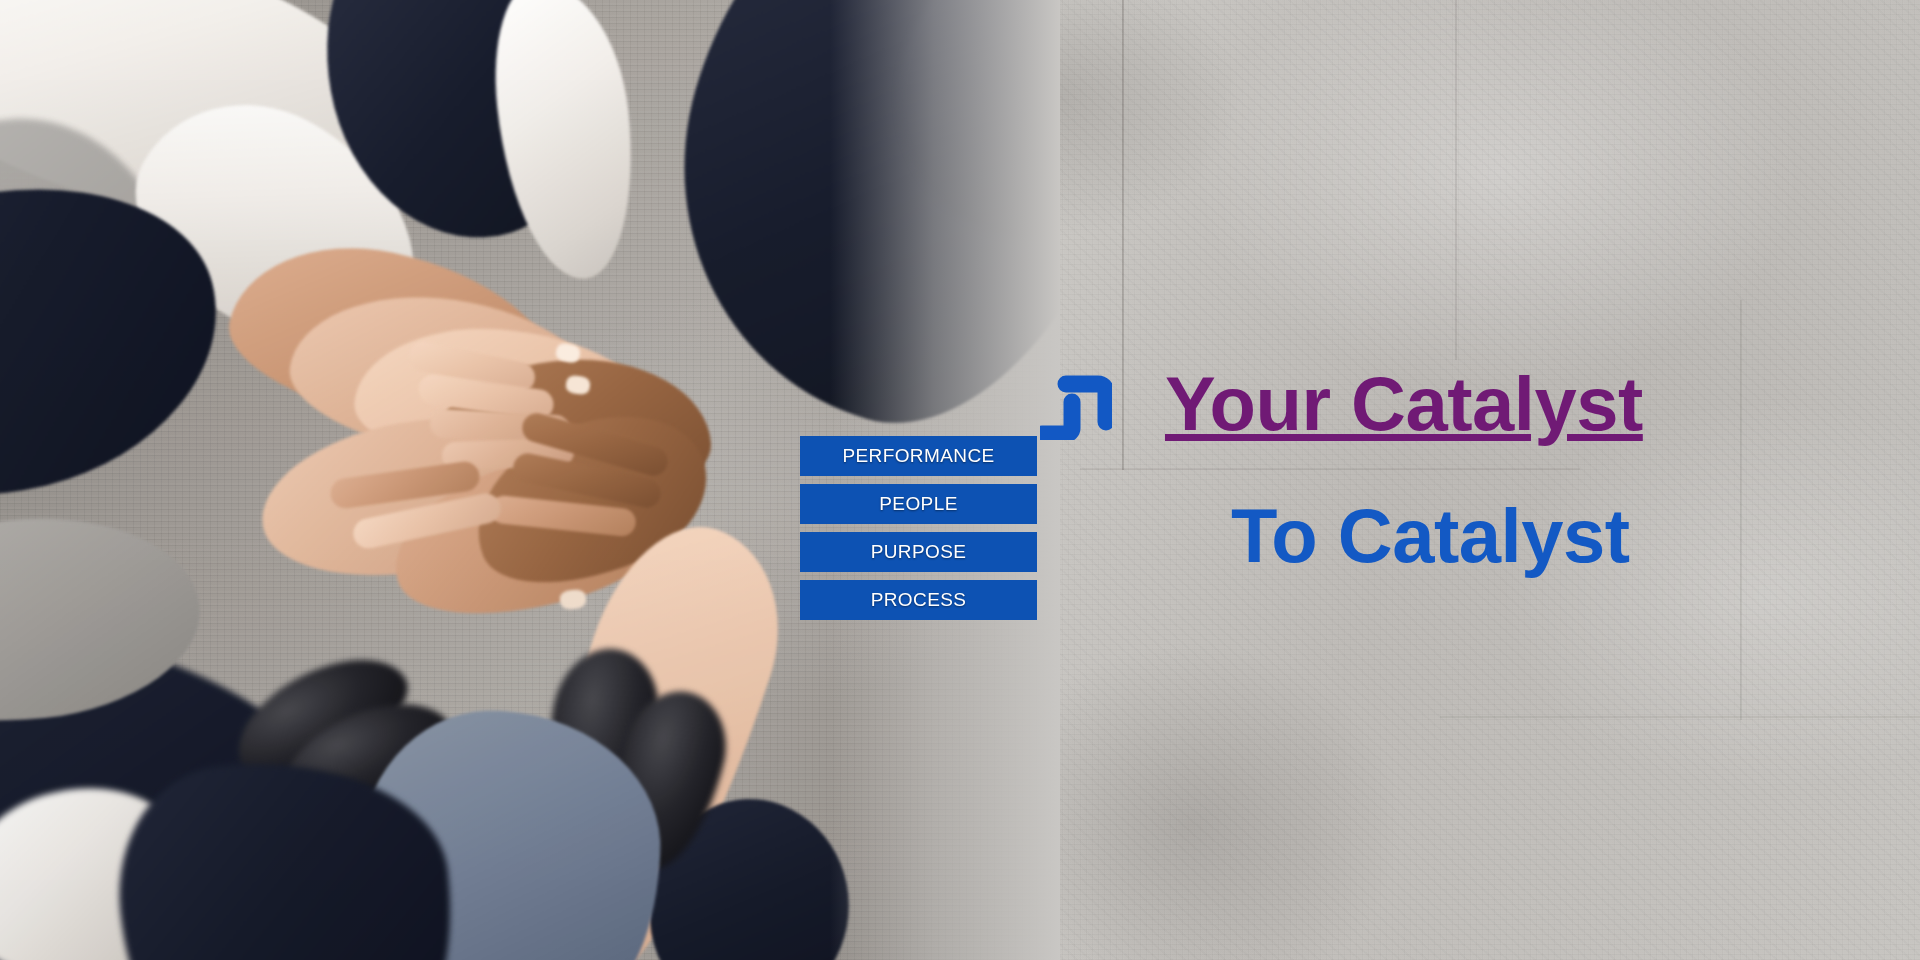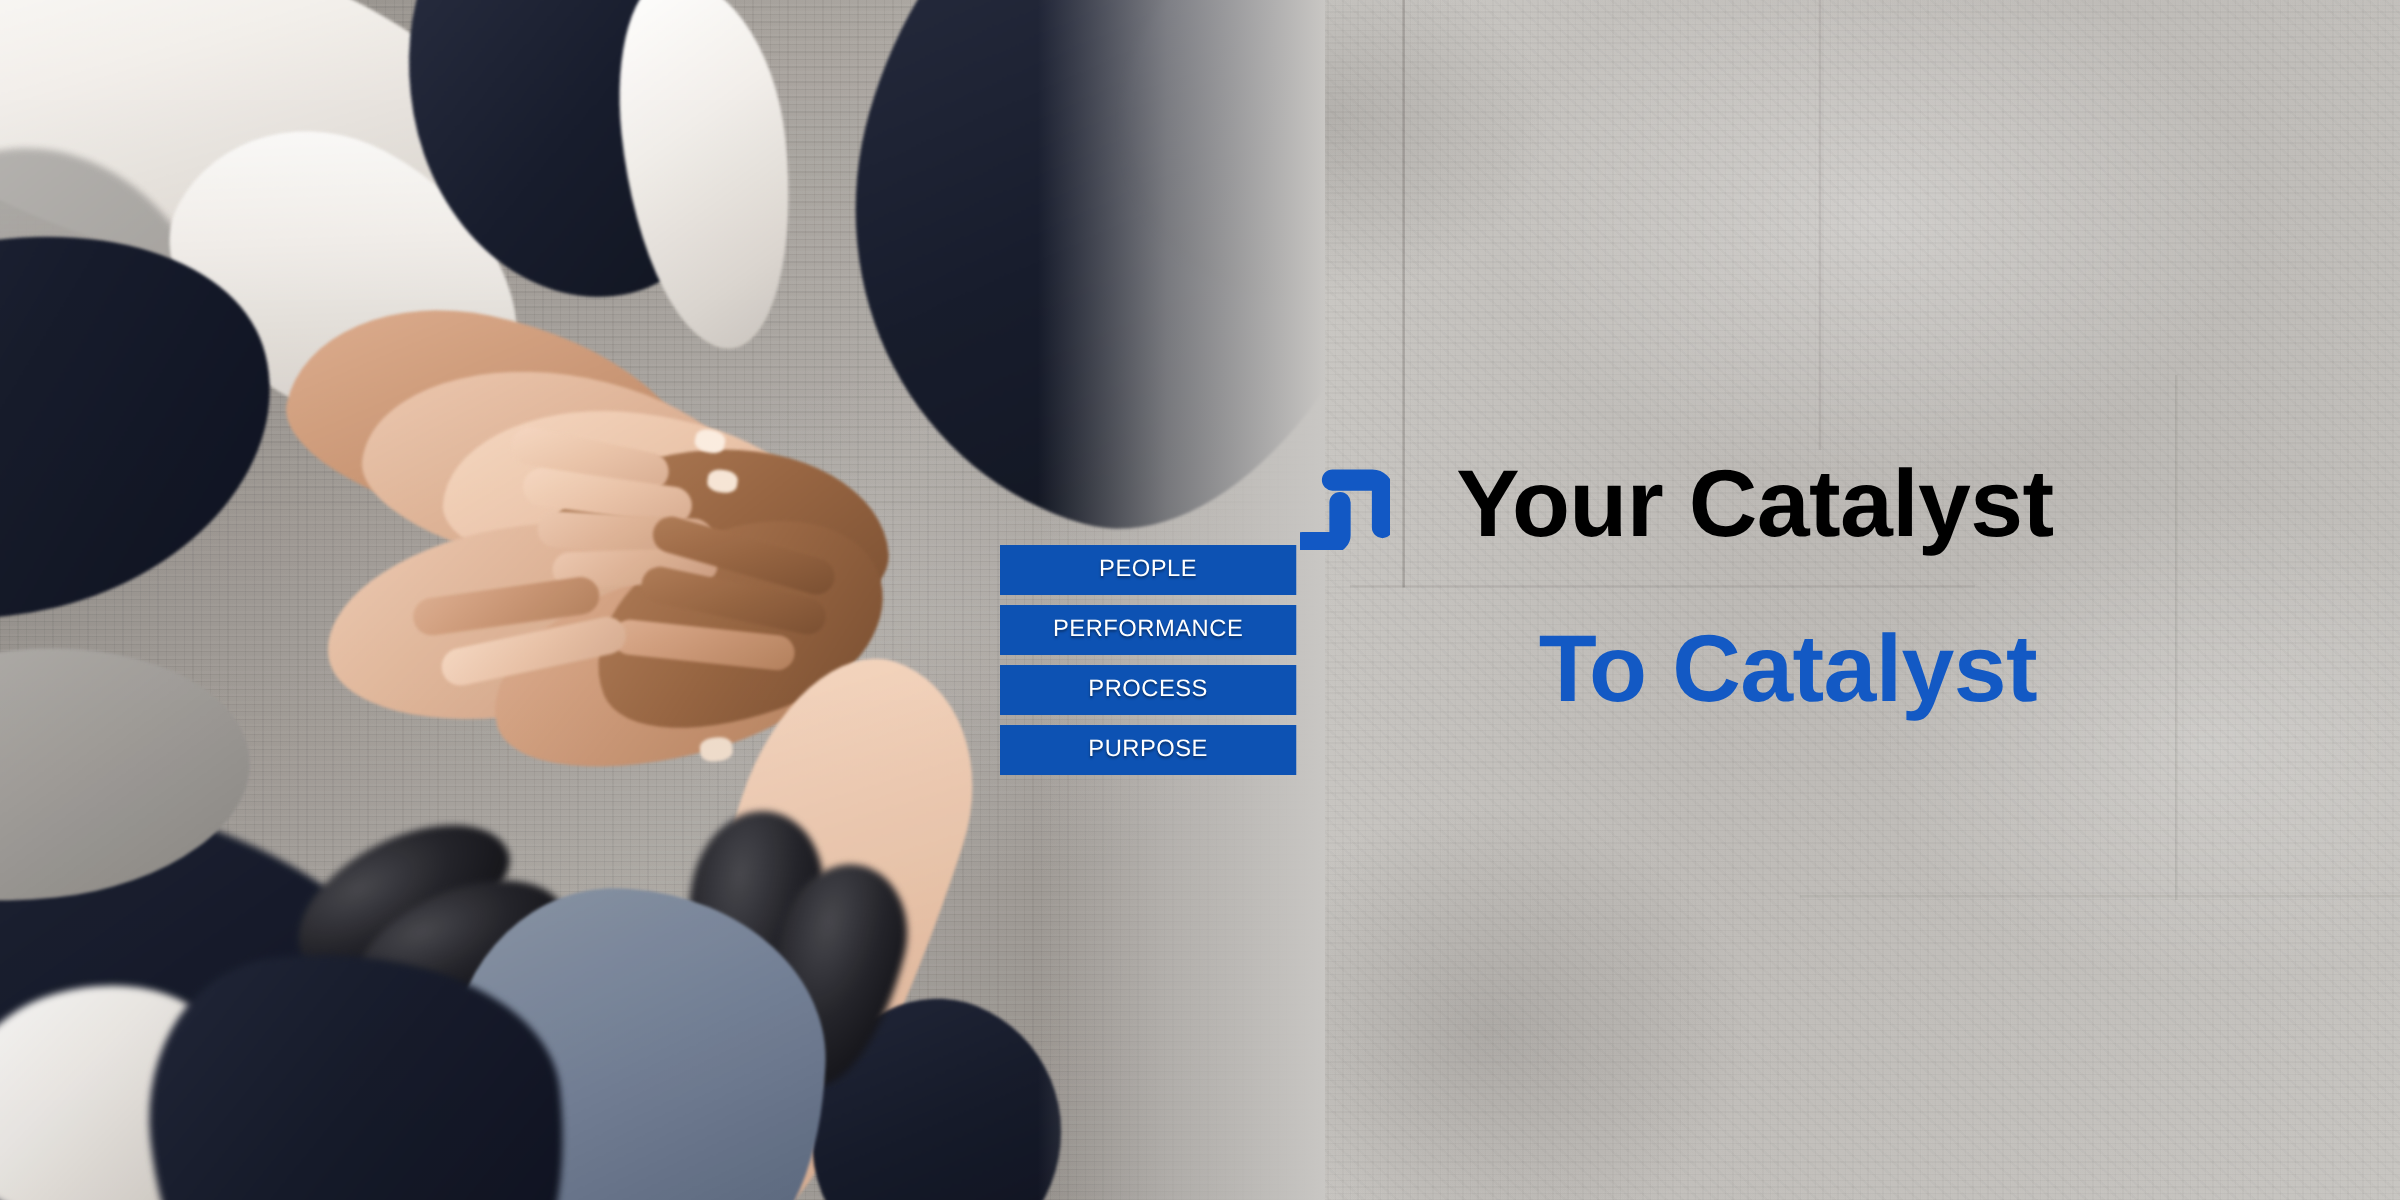--- a/index.html
+++ b/index.html
@@ -191,44 +191,44 @@
     <div class="shape shoe softer" style="left:618px; top:690px; width:100px; height:180px; border-radius:50% 50% 46% 54%/36% 34% 66% 64%; transform:rotate(14deg);"></div>
     <div class="shape blue-trouser soft" style="left:360px; top:712px; width:300px; height:280px; border-radius:44% 56% 20% 20%/52% 48% 50% 50%; transform:rotate(4deg);"></div>
     <div class="shape navy-suit softer" style="left:120px; top:760px; width:330px; height:280px; border-radius:34% 66% 18% 18%/48% 46% 54% 52%; transform:rotate(-6deg);"></div>
 
     <div class="photo-tint"></div>
     <div class="photo-fade"></div>
   </div>
 
   <div class="pillars">
     <div class="pillar" style="background:#0d52b3;">
+      <span>PERFORMANCE</span>
+    </div>
+    <div class="pillar" style="background:#0d52b3;">
       <span>PEOPLE</span>
     </div>
     <div class="pillar" style="background:#0d52b3;">
-      <span>PERFORMANCE</span>
+      <span>PURPOSE</span>
     </div>
     <div class="pillar" style="background:#0d52b3;">
       <span>PROCESS</span>
-    </div>
-    <div class="pillar" style="background:#0d52b3;">
-      <span>PURPOSE</span>
     </div>
   </div>
 
   <div class="brand">
 
     <div class="logo-mark">
       <svg width="72" height="72" viewBox="0 0 72 72" aria-hidden="true">
 
         <path d="M26 16 H58 A8 8 0 0 1 66 24 V54" fill="none" stroke="#1258c4" stroke-width="17" stroke-linecap="round" stroke-linejoin="round"></path>
 
         <path d="M6 42 H30 A6 6 0 0 0 36 36 V10" fill="none" stroke="#1258c4" stroke-width="17" stroke-linecap="round" stroke-linejoin="round" transform="translate(-4,24)"></path>
       </svg>
     </div>
 
     <div class="headline">
-      <div class="line-1" style="color:#000000;">Your Catalyst</div>
+      <div class="line-1" style="color:#701a75;text-decoration:underline;">Your Catalyst</div>
       <div class="line-2" style="color:#1359c4;">To Catalyst</div>
     </div>
 
   </div>
 
 </div>
 
 </body></html>

